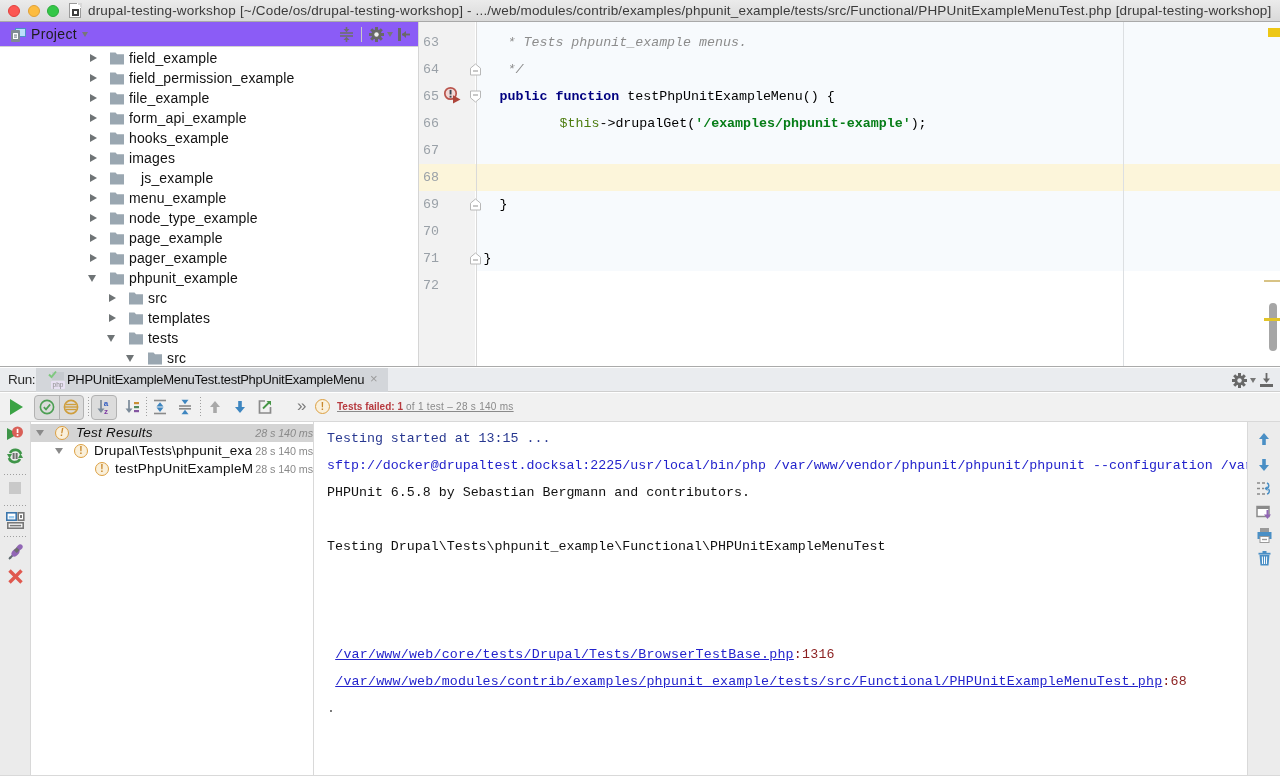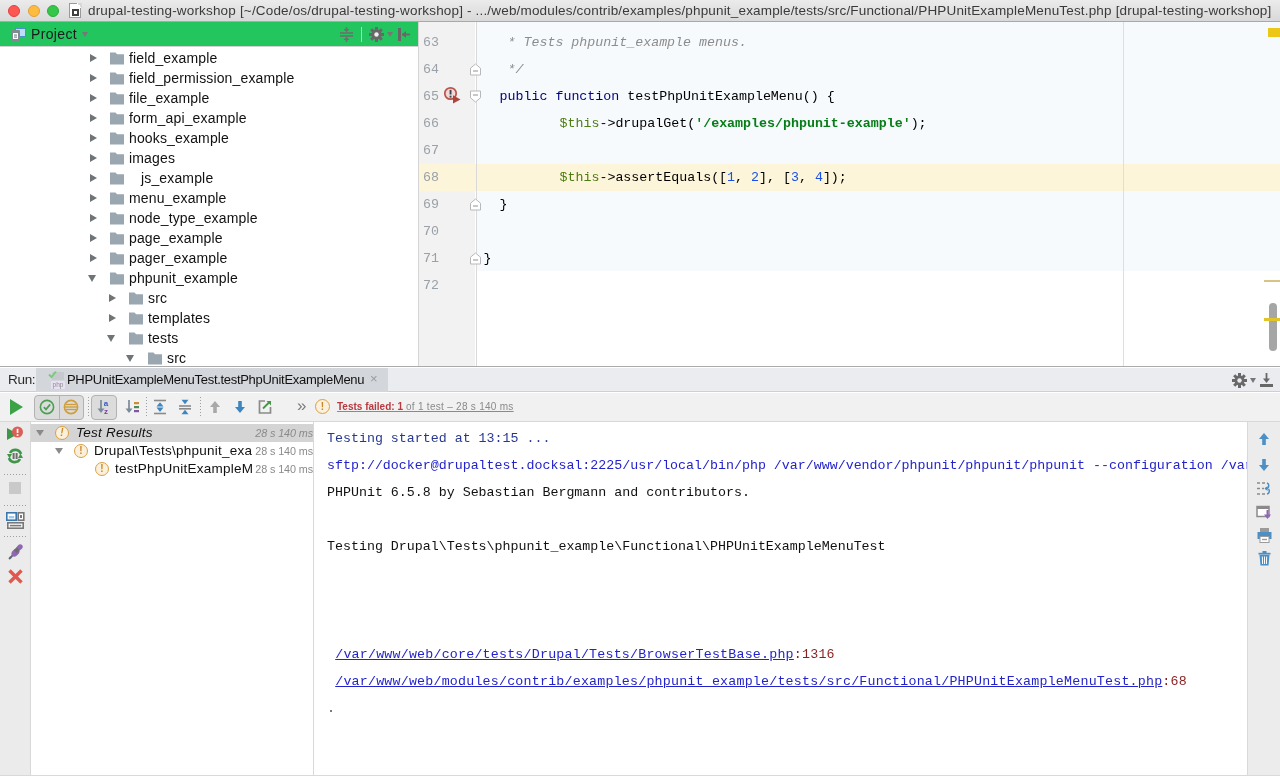--- a/index.html
+++ b/index.html
@@ -9,30 +9,30 @@
   #win { position:relative; width:1280px; height:777px; }
 
   
   #titlebar { left:0; top:0; width:1280px; height:22px;
     background:linear-gradient(#ebebeb,#d9d9d9); border-bottom:1px solid #a9a9a9; }
   .tl { top:5px; width:12px; height:12px; border-radius:50%; }
   #title-text { left:88px; top:0; height:36px; line-height:21px; font-size:13.5px; letter-spacing:0.17px; color:#3a3a3a; white-space:nowrap; }
 
   
   #project { left:0; top:22px; width:418px; height:344px; background:#fff; }
-  #proj-header { left:0; top:0; width:418px; height:25px; background:#22c55e; border-bottom:1px solid #d2d2d2; }
+  #proj-header { left:0; top:0; width:418px; height:25px; background:#8b5cf6; border-bottom:1px solid #d2d2d2; }
   .trow { position:absolute; height:20px; line-height:20px; font-size:14px; letter-spacing:0.15px; color:#111; white-space:pre; }
   .tri-r { width:0; height:0; border-left:7px solid #6f7476; border-top:4.5px solid transparent; border-bottom:4.5px solid transparent; }
   .tri-d { width:0; height:0; border-top:7px solid #6f7476; border-left:4.5px solid transparent; border-right:4.5px solid transparent; }
 
   
   #editor { left:418px; top:22px; width:862px; height:344px; background:#fff; border-left:1px solid #d5d5d5; overflow:hidden; }
   .eline { position:absolute; left:64.6px; height:27px; line-height:27px; font-size:13.3px; white-space:pre; font-family:"Liberation Mono",monospace; color:#000; }
   .lnum { position:absolute; width:52px; text-align:right; height:27px; line-height:27px; font-size:13.3px; color:#9aa1a8; font-family:"Liberation Mono",monospace; left:-32px; }
-  .kw { color:#000080; font-weight:normal; }
+  .kw { color:#000080; font-weight:bold; }
   .str { color:#067d17; font-weight:bold; }
   .num { color:#1750eb; }
   .cmt { color:#8c8c8c; font-style:italic; }
   .vthis { color:#4d7c0f;margin-left:44px; }
   .dep { background:#f2e9c9; text-decoration:line-through; padding:2.5px 0; }
 
   
   #runpanel { left:0; top:366px; width:1280px; height:411px; background:#fff; border-top:1px solid #aaaaaa; }
   #runtabs { left:0; top:1px; width:1280px; height:24px; background:#eaecef; border-bottom:1px solid #cfcfcf; }
   #runtoolbar { left:0; top:26px; width:1280px; height:29px; background:#f1f1f1; border-bottom:1px solid #d8d8d8; }
@@ -232,21 +232,20 @@
     </svg>
     <svg class="abs" style="left:51px;top:229.5px;" width="11" height="13" viewBox="0 0 11 13">
       <path d="M5.5 1 L10.5 5.2 V12 H0.5 V5.2 Z" fill="#fff" stroke="#b8b8b8"></path>
       <line x1="3" y1="8" x2="8" y2="8" stroke="#b0b0b0" stroke-width="1.4"></line>
     </svg>
 
     <div class="eline cmt" style="top:6.5px;">   * Tests phpunit_example menus.</div>
     <div class="eline cmt" style="top:33.5px;">   */</div>
     <div class="eline" style="top:60.5px;">  <span class="kw">public function</span> testPhpUnitExampleMenu() {</div>
     <div class="eline" style="top:87.5px;">    <span class="vthis">$this</span>-&gt;drupalGet(<span class="str">'/examples/phpunit-example'</span>);</div>
-    <div class="eline" style="top:141.5px;">    <span class="vthis">$this</span>-&gt;assertEquals([<span class="num">1</span>, <span class="num">2</span>], [<span class="num">3</span>, <span class="num">4</span>]);</div>
     <div class="eline" style="top:168.5px;">  }</div>
     <div class="eline" style="top:222.5px;">}</div>
 
     <div class="abs" style="left:849px;top:6px;width:13px;height:9px;background:#edc716;"></div>
     <div class="abs" style="left:845px;top:258px;width:16px;height:2px;background:#d8c385;"></div>
     <div class="abs" style="left:850px;top:281px;width:8px;height:48px;border-radius:4px;background:#a6a6a6;"></div>
     <div class="abs" style="left:845px;top:296px;width:16px;height:3px;background:#e2c428;"></div>
   </div>
 
   <div id="runpanel" class="abs">

